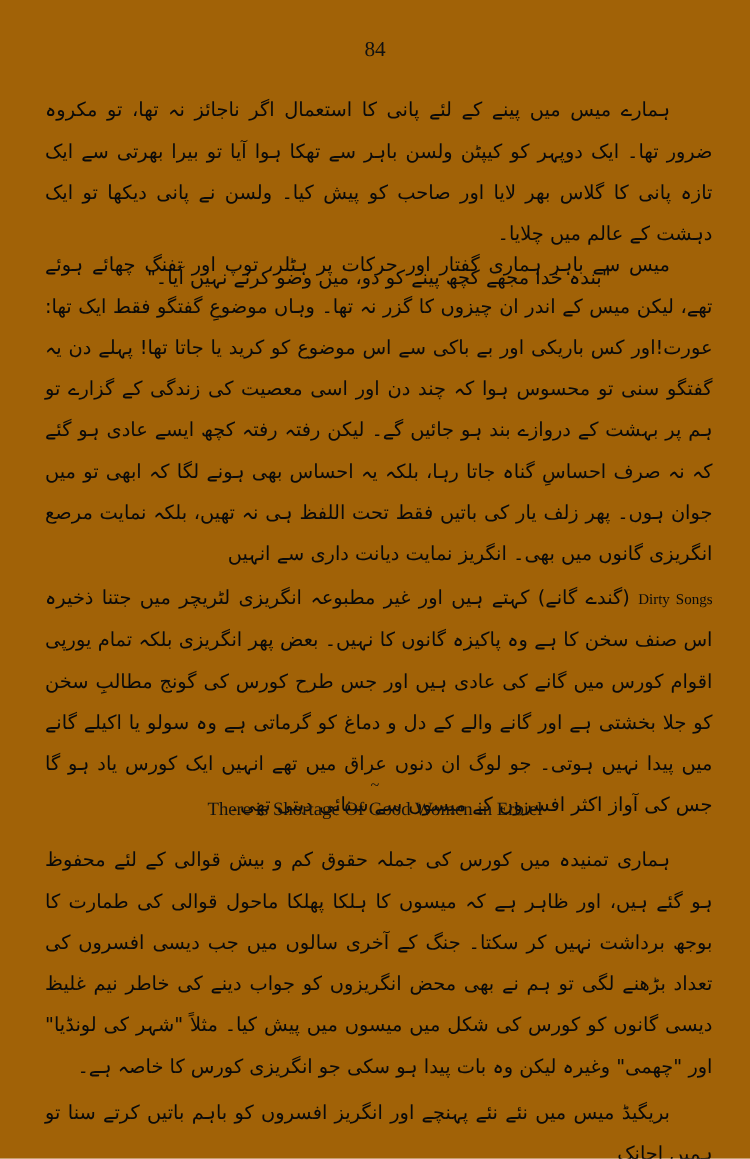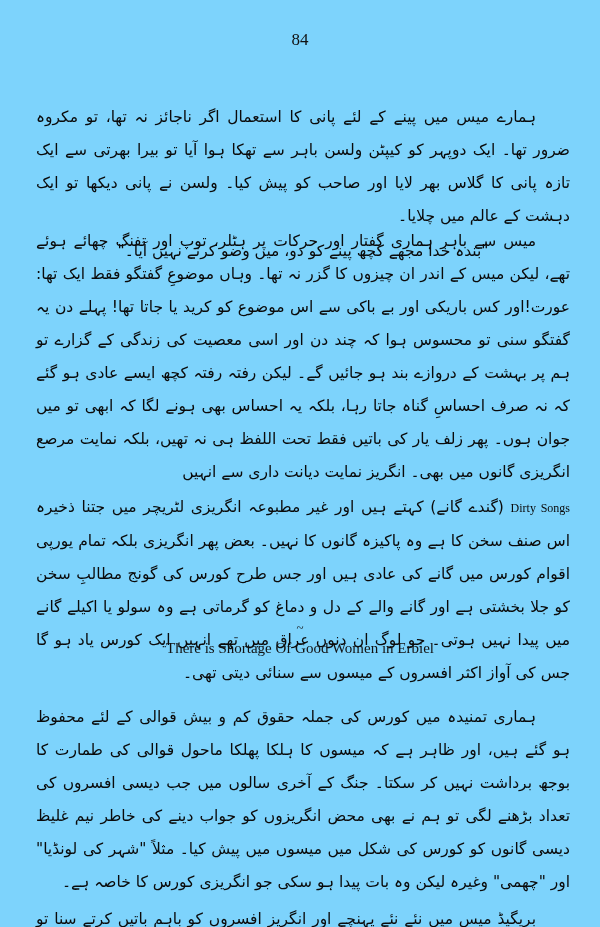--- a/index.html
+++ b/index.html
@@ -12,42 +12,41 @@
     height: 927px;
     font-family: "DejaVu Sans", sans-serif;
     color: #000000;
     position: relative;
     overflow: hidden;
   }
   .page {
     position: relative;
     width: 600px;
     height: 927px;
-    background: #7dd3fc;
+    background: #a16207;
     box-sizing: border-box;
   }
   .page-number {
     position: absolute;
     top: 30px;
     left: 0;
     width: 600px;
     text-align: center;
     font-size: 17px;
     font-family: "Liberation Serif", serif;
     color: #111;
   }
   .body-block {
     position: absolute;
     left: 36px;
     right: 30px;
     width: 534px;
     direction: rtl;
     text-align: right;
     unicode-bidi: embed;
-    margin-top: 29px;
   }
   .urdu-para {
     font-family: "DejaVu Sans", sans-serif;
     font-size: 15.5px;
     line-height: 33px;
     color: #0a0a0a;
     margin: 0 0 2px 0;
     text-align: justify;
     text-justify: inter-word;
     direction: rtl;

